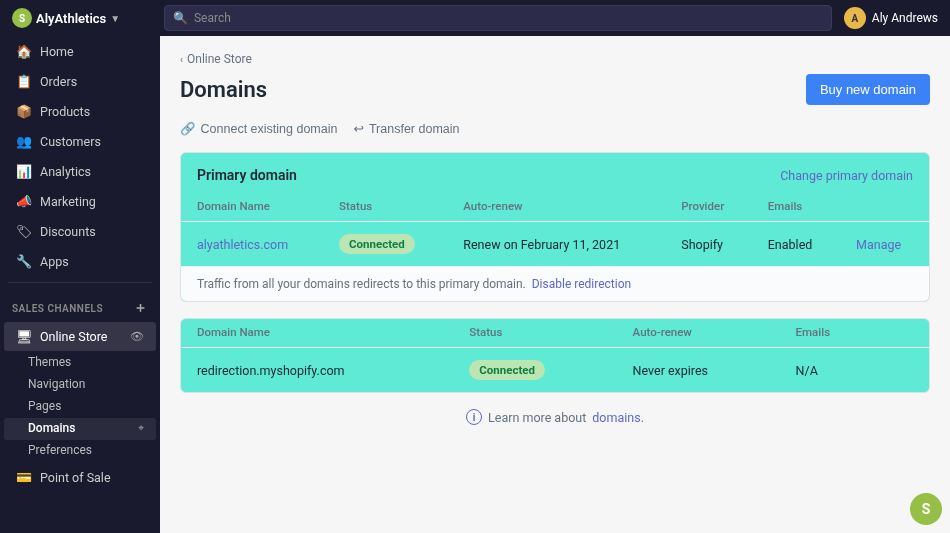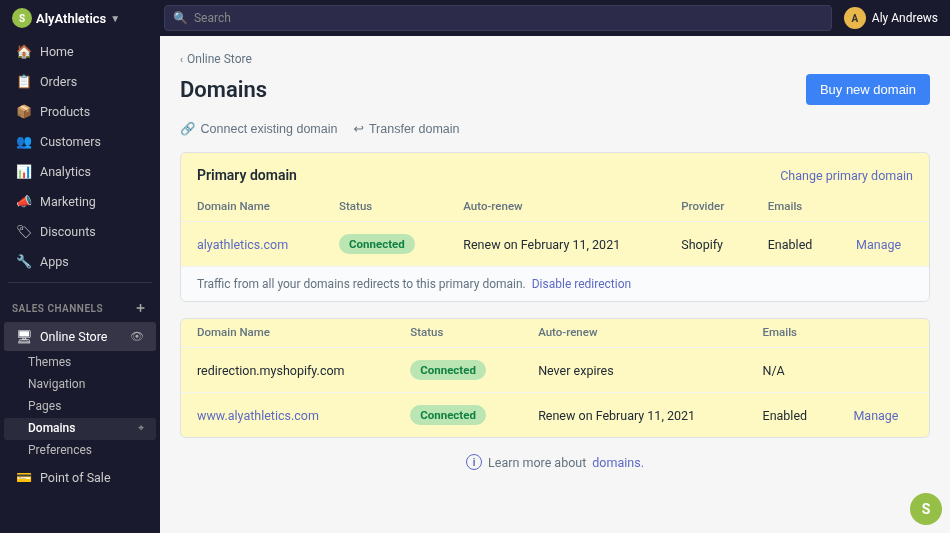--- a/index.html
+++ b/index.html
@@ -166,21 +166,21 @@
       background: none;
       border: none;
       color: #637381;
       font-size: 12.5px;
       cursor: pointer;
       padding: 0;
     }
 
     
     .card {
-      background: #fef9c3;
+      background: #5eead4;
       border: 1px solid #dde1e6;
       border-radius: 6px;
       margin-bottom: 16px;
       overflow: hidden;
     }
     .card-header {
       display: flex;
       align-items: center;
       justify-content: space-between;
       padding: 14px 16px 10px;
@@ -436,27 +436,20 @@
           </tr>
         </thead>
         <tbody>
           <tr>
             <td><span>redirection.myshopify.com</span></td>
             <td><span class="badge-connected">Connected</span></td>
             <td>Never expires</td>
             <td>N/A</td>
             <td></td>
           </tr>
-          <tr>
-            <td><a class="domain-link">www.alyathletics.com</a></td>
-            <td><span class="badge-connected">Connected</span></td>
-            <td>Renew on February 11, 2021</td>
-            <td>Enabled</td>
-            <td><a class="manage-link">Manage</a></td>
-          </tr>
         </tbody>
       </table>
     </div>
 
     <div class="learn-more">
       <div class="info-icon">
         <span>i</span>
       </div>
       <span>Learn more about</span>
       <a>domains.</a>

